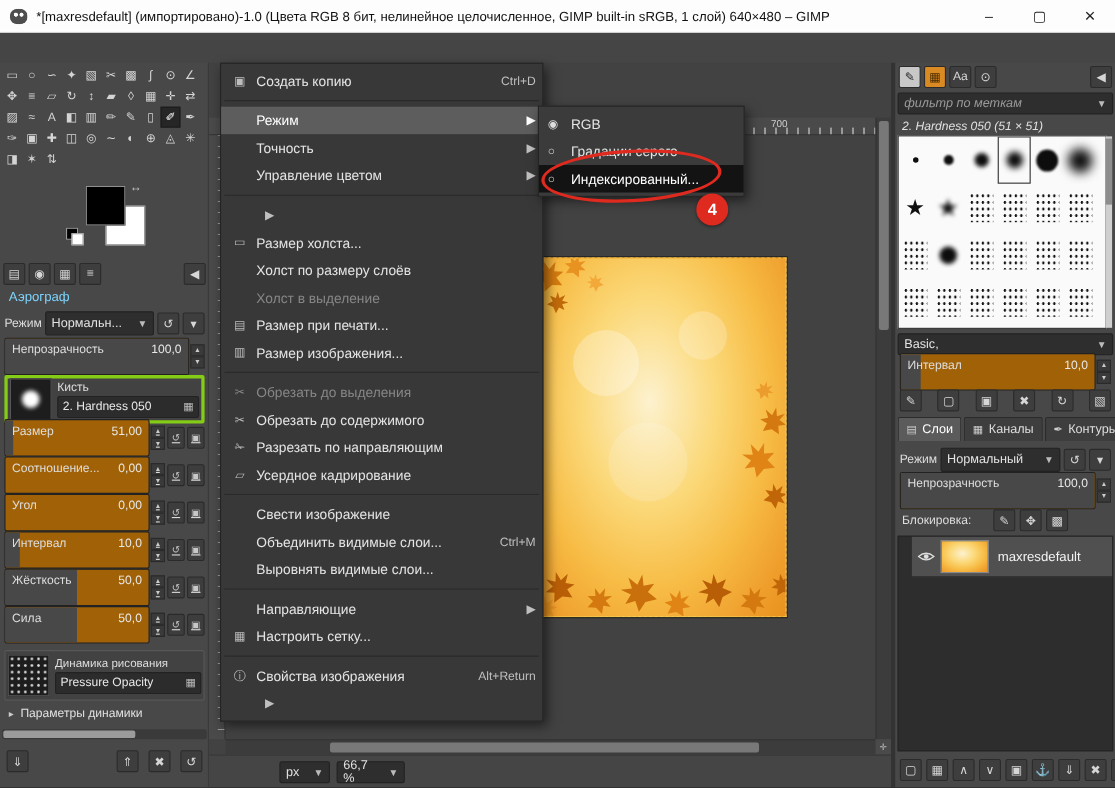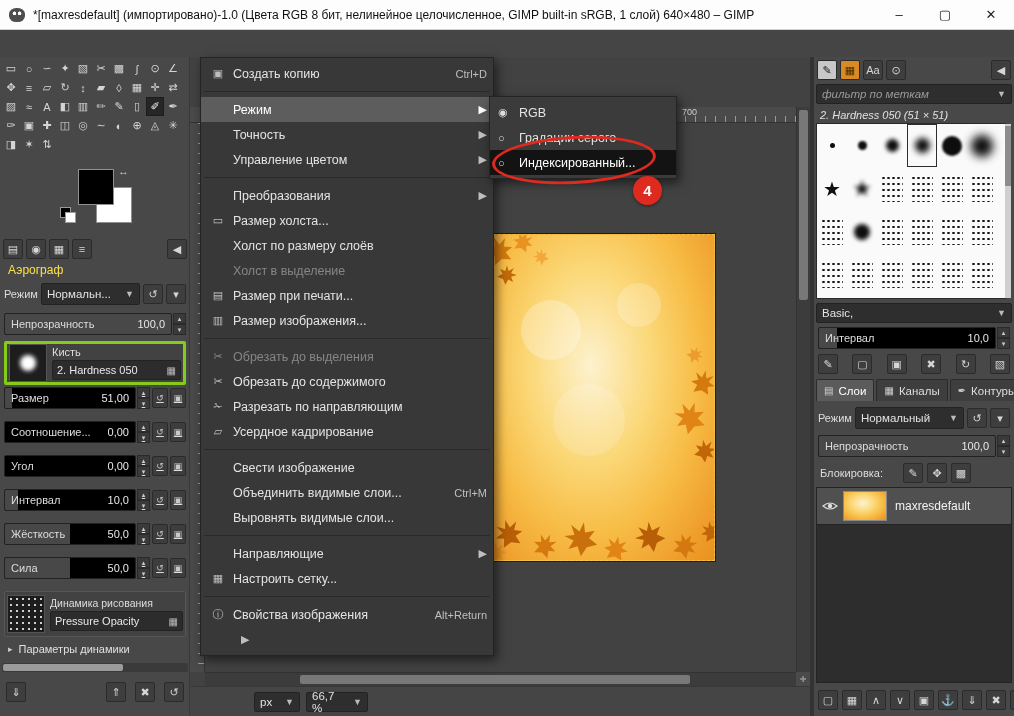--- a/index.html
+++ b/index.html
@@ -21,42 +21,42 @@
   .mb-item.active{background:#646464;color:#fff;}
   
   .icon-btn{min-width:20px;height:20px;background:#3e3e3e;border:1px solid #2b2b2b;border-radius:2px;
             display:flex;align-items:center;justify-content:center;font-size:11px;color:#d6d6d6;
             box-sizing:border-box;padding:0 2px;}
   .combo{background:#2e2e2e;border:1px solid #222;border-radius:2px;height:20px;display:flex;align-items:center;
          padding:0 5px;font-size:11.5px;color:#e2e2e2;box-sizing:border-box;}
   .combo .caret{margin-left:auto;font-size:9px;color:#bbb;padding-left:6px;}
   
   .slider-row{display:flex;align-items:center;height:22px;margin-bottom:12px;}
-  .s-track{position:relative;flex:1;height:22px;background:#000000;border:1px solid #222;border-radius:2px;overflow:hidden;box-sizing:border-box;}
+  .s-track{position:relative;flex:1;height:34px;background:#a16207;border:1px solid #222;border-radius:2px;overflow:hidden;box-sizing:border-box;}
   .s-fill{position:absolute;left:0;top:0;bottom:0;background:#484848;}
   .s-label{position:absolute;left:6px;top:0;line-height:20px;font-size:11px;color:#ddd;white-space:nowrap;}
   .s-value{position:absolute;right:6px;top:0;line-height:20px;font-size:11px;color:#e8e8e8;}
   .s-spin{width:13px;display:flex;flex-direction:column;margin-left:1px;}
   .s-up,.s-dn{height:11px;font-size:7px;line-height:10px;text-align:center;background:#3a3a3a;border:1px solid #2a2a2a;color:#ccc;box-sizing:border-box;}
   .s-mini{width:16px;height:20px;margin-left:2px;background:#3d3d3d;border:1px solid #2a2a2a;border-radius:2px;
           font-size:9px;display:flex;align-items:center;justify-content:center;color:#c8c8c8;box-sizing:border-box;}
   
   .left-panel{position:absolute;left:0;top:57px;width:190px;height:659px;background:#484848;border-right:1px solid #3a3a3a;box-sizing:border-box;}
   .tool-grid{position:absolute;left:2px;top:2px;width:186px;display:flex;flex-wrap:wrap;}
   .tool{width:18px;height:19px;display:flex;align-items:center;justify-content:center;font-size:11px;color:#d4d4d4;box-sizing:border-box;}
   .tool.active{background:#262626;border:1px solid #1c1c1c;color:#fff;}
   .swatch-area{position:absolute;left:0;top:106px;width:190px;height:74px;}
   .fg-swatch{position:absolute;left:78px;top:6px;width:34px;height:34px;background:#000;border:1px solid #909090;z-index:2;}
   .bg-swatch{position:absolute;left:96px;top:24px;width:34px;height:34px;background:#fff;border:1px solid #909090;}
   .swap-colors{position:absolute;left:118px;top:2px;font-size:11px;color:#ccc;}
   .mini-bw{position:absolute;left:60px;top:44px;width:16px;height:16px;}
   .mini-bw .b{position:absolute;left:0;top:0;width:9px;height:9px;background:#000;border:1px solid #999;}
   .mini-bw .w{position:absolute;left:5px;top:5px;width:9px;height:9px;background:#fff;border:1px solid #999;}
   .lp-dock{position:absolute;left:3px;top:182px;width:184px;height:20px;display:flex;gap:3px;align-items:center;}
-  .lp-title{position:absolute;left:8px;top:206px;font-size:12px;color:#fde047;}
+  .lp-title{position:absolute;left:8px;top:206px;font-size:12px;color:#7dd3fc;}
   .lp-mode{position:absolute;left:4px;top:226px;width:182px;height:22px;display:flex;align-items:center;gap:3px;font-size:11px;}
   .lp-mode .combo{flex:1;height:22px;}
   .lp-opacity{position:absolute;left:4px;top:256px;width:182px;}
   .brush-box{position:absolute;left:4px;top:284px;width:182px;height:44px;border:3px solid #84cc16;border-radius:2px;
              display:flex;align-items:center;padding:2px;box-sizing:border-box;background:#424242;}
   .bb-thumb{width:36px;height:36px;background:#1d1d1d;border:1px solid #555;display:flex;align-items:center;justify-content:center;}
   .bb-dot{width:16px;height:16px;border-radius:50%;background:#fff;filter:blur(2px);}
   .bb-right{flex:1;margin-left:5px;display:flex;flex-direction:column;gap:2px;}
   .bb-label{font-size:11px;color:#ddd;}
   .bb-field{height:18px;background:#2c2c2c;border:1px solid #222;border-radius:2px;display:flex;align-items:center;
@@ -120,21 +120,21 @@
   .rp-btools{position:absolute;left:4px;top:296px;right:4px;height:22px;display:flex;justify-content:space-between;align-items:center;}
   .rp-docktabs{position:absolute;left:2px;top:321px;right:2px;height:23px;display:flex;gap:2px;align-items:flex-end;}
   .dock-tab{height:22px;padding:0 7px;background:#3e3e3e;border:1px solid #2b2b2b;border-bottom:none;border-radius:2px 2px 0 0;
             display:flex;align-items:center;gap:5px;font-size:11.5px;color:#ddd;box-sizing:border-box;}
   .dock-tab.active{background:#5b5b5b;color:#fff;}
   .tab-ico{font-size:10px;color:#cfcfcf;}
   .rp-mode{position:absolute;left:4px;top:350px;right:4px;height:22px;display:flex;align-items:center;gap:3px;font-size:11px;}
   .rp-mode .combo{flex:1;height:22px;}
   .rp-opacity{position:absolute;left:4px;top:378px;right:4px;}
   .rp-lock{position:absolute;left:6px;top:406px;right:4px;height:20px;display:flex;align-items:center;gap:20px;font-size:11px;color:#ddd;}
-  .rp-layers{position:absolute;left:2px;top:430px;right:2px;height:196px;background:#2d2d2d;border:1px solid #242424;box-sizing:border-box;}
+  .rp-layers{position:absolute;left:2px;top:430px;right:2px;height:196px;background:#2d2d2d;border:1px solid #242424;box-sizing:border-box;padding-left:12px;}
   .layer-row{height:36px;display:flex;align-items:center;background:#505050;border-bottom:1px solid #222;}
   .eye-cell{width:26px;display:flex;align-items:center;justify-content:center;}
   .layer-thumb{width:44px;height:30px;border:1px solid #8a8a8a;margin-right:8px;box-sizing:border-box;}
   .layer-name{font-size:12px;color:#f2f2f2;}
   .rp-bottom{position:absolute;left:4px;right:4px;top:631px;height:24px;display:flex;gap:4px;align-items:center;}
   
   .menu{position:absolute;left:200px;top:57px;width:292px;background:#383838;border:1px solid #242424;
         box-shadow:3px 4px 10px rgba(0,0,0,.55);z-index:40;padding:3px 0;font-size:12.5px;}
   .m-item{height:25px;display:flex;align-items:center;padding:0 6px;color:#e4e4e4;}
   .m-ico{width:22px;font-size:11px;color:#bdbdbd;text-align:center;}
@@ -371,21 +371,21 @@
         <div class="icon-btn" style="margin-left: auto;">⇑</div>
         <div class="icon-btn">✖</div>
         <div class="icon-btn">↺</div>
       </div>
   </div>
 
   <div class="canvas">
     <div class="ruler-corner"></div>
     <div class="hruler">
         <span class="r-label" style="left: 380px;">600</span>
-        <span class="r-label" style="left: 477px; text-align: right;">700</span>
+        <span class="r-label" style="left: 496px; text-align: right;">700</span>
       </div>
     <div class="vruler"></div>
     <div class="canvas-img autumn-bg">
       <svg width="225" height="325" viewBox="0 0 225 325">
         <defs>
             <path id="leafP" d="M0,9.5 L0,5 L-5,7 L-3.5,2 L-8,0.5 L-3.5,-1.5 L-6,-6 L-1.5,-3.5 L0,-8.5 L1.5,-3.5 L6,-6 L3.5,-1.5 L8,0.5 L3.5,2 L5,7 L0,5 Z"></path>
           </defs>
         <circle cx="62" cy="95" r="30" fill="#ffffff" opacity="0.28"></circle>
         <circle cx="150" cy="70" r="22" fill="#ffffff" opacity="0.22"></circle>
         <circle cx="100" cy="185" r="36" fill="#ffffff" opacity="0.15"></circle>
@@ -631,21 +631,20 @@
         <span class="m-right">▶</span>
       </div>
       <div class="m-item">
         <span class="m-ico"></span>
         <span class="m-label">Управление цветом</span>
         <span class="m-right">▶</span>
       </div>
       <div class="m-sep"></div>
       <div class="m-item">
         <span class="m-ico"></span>
-        <span class="m-label">Преобразования</span>
         <span class="m-right">▶</span>
       </div>
       <div class="m-item">
         <span class="m-ico">▭</span>
         <span class="m-label">Размер холста...</span>
         <span class="m-right"></span>
       </div>
       <div class="m-item">
         <span class="m-ico"></span>
         <span class="m-label">Холст по размеру слоёв</span>

